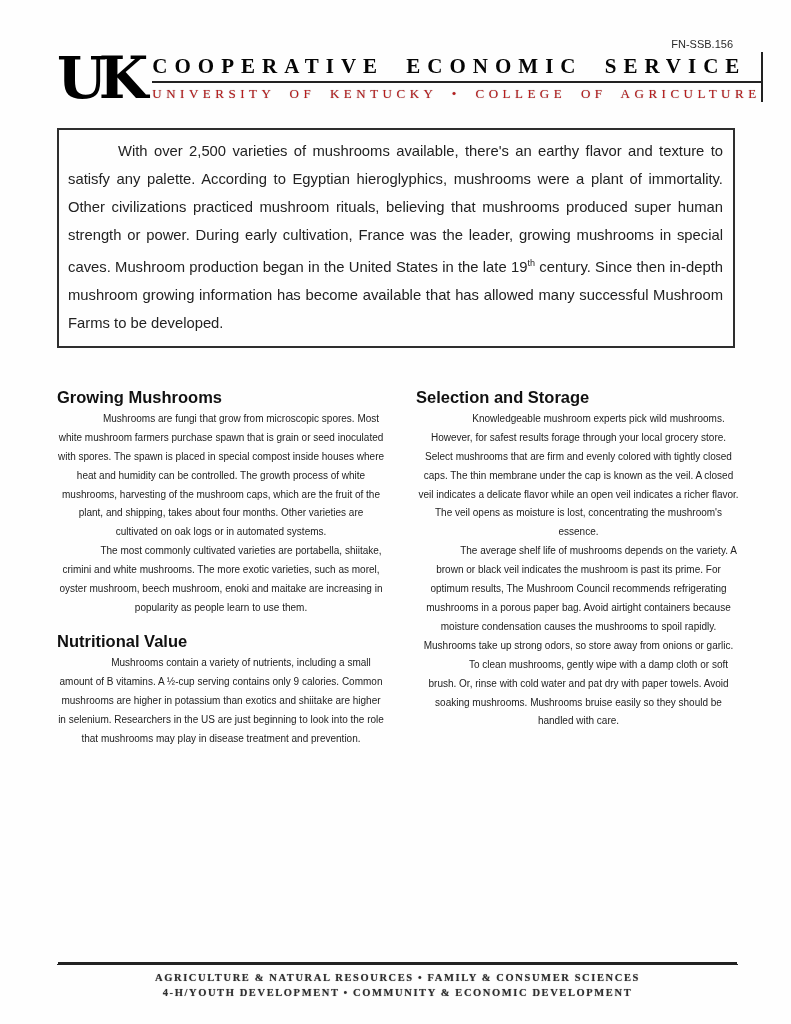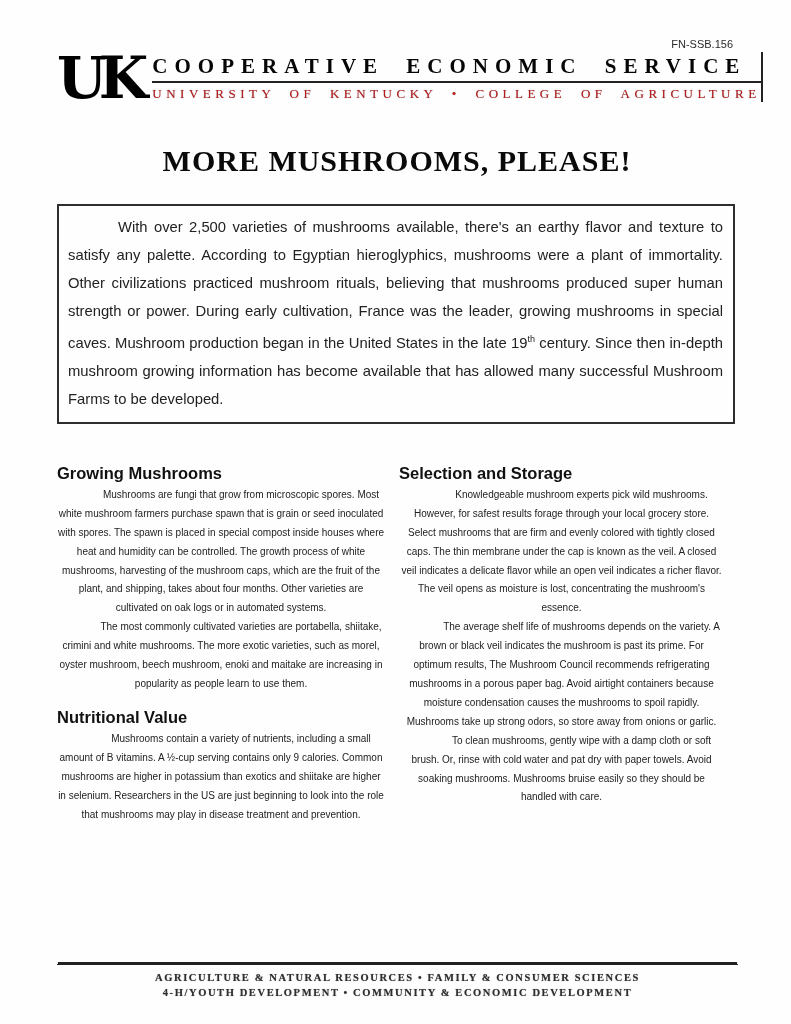--- a/index.html
+++ b/index.html
@@ -93,21 +93,21 @@
     text-align: justify;
     text-indent: 50px;
     color: #222;
   }
   .intro-box sup { font-size: 9px; }
 
   
   .columns {
     display: grid;
     grid-template-columns: 328px 325px;
-    column-gap: 14px;
+    column-gap: 31px;
     margin-top: 40px;
     width: 684px;
   }
   .section-heading {
     font-family: "Liberation Sans", sans-serif;
     font-weight: bold;
     font-size: 16.5px;
     color: #111;
     margin-bottom: 3px;
   }
@@ -150,21 +150,20 @@
   <div class="doc-code">FN-SSB.156</div>
 
   <div class="masthead">
     <div class="uk-logo">UK</div>
     <div class="mast-text">
       <div class="mast-line1">COOPERATIVE ECONOMIC SERVICE</div>
       <div class="mast-line2">UNIVERSITY OF KENTUCKY • COLLEGE OF AGRICULTURE</div>
     </div>
   </div>
 
-  <h1 class="title">MORE MUSHROOMS, PLEASE!</h1>
 
   <div class="intro-box">
     <p><span>With over 2,500 varieties of mushrooms available, there's an earthy flavor and texture to satisfy any palette.  According to Egyptian hieroglyphics, mushrooms were a plant of immortality.  Other civilizations practiced mushroom rituals, believing that mushrooms produced super human strength or power.  During early cultivation, France was the leader, growing mushrooms in special caves.  Mushroom production began in the United States in the late 19</span><sup>th</sup><span> century.  Since then in-depth mushroom growing information has become available that has allowed many successful Mushroom Farms to be developed.</span></p>
   </div>
 
   <div class="columns">
 
     <div class="col">
       <h2 class="section-heading">Growing Mushrooms</h2>
       <p>Mushrooms are fungi that grow from microscopic spores.  Most white mushroom farmers purchase spawn that is grain or seed inoculated with spores.  The spawn is placed in special compost inside houses where heat and humidity can be controlled. The growth process of white mushrooms, harvesting of the mushroom caps, which are the fruit of the plant, and shipping, takes about four months.  Other varieties are cultivated on oak logs or in automated systems.</p>

